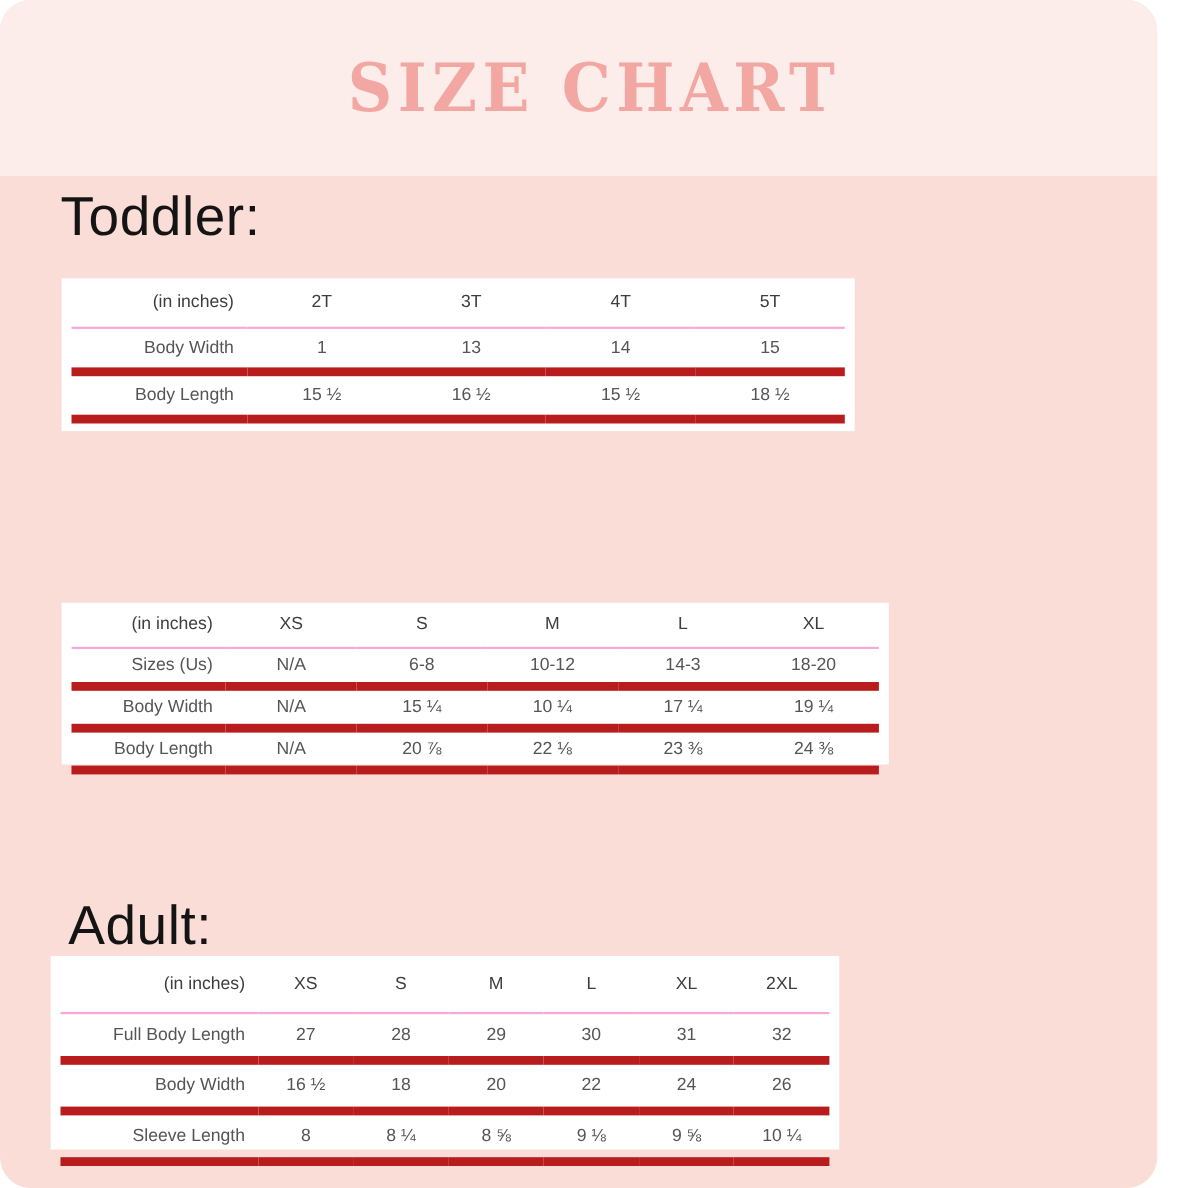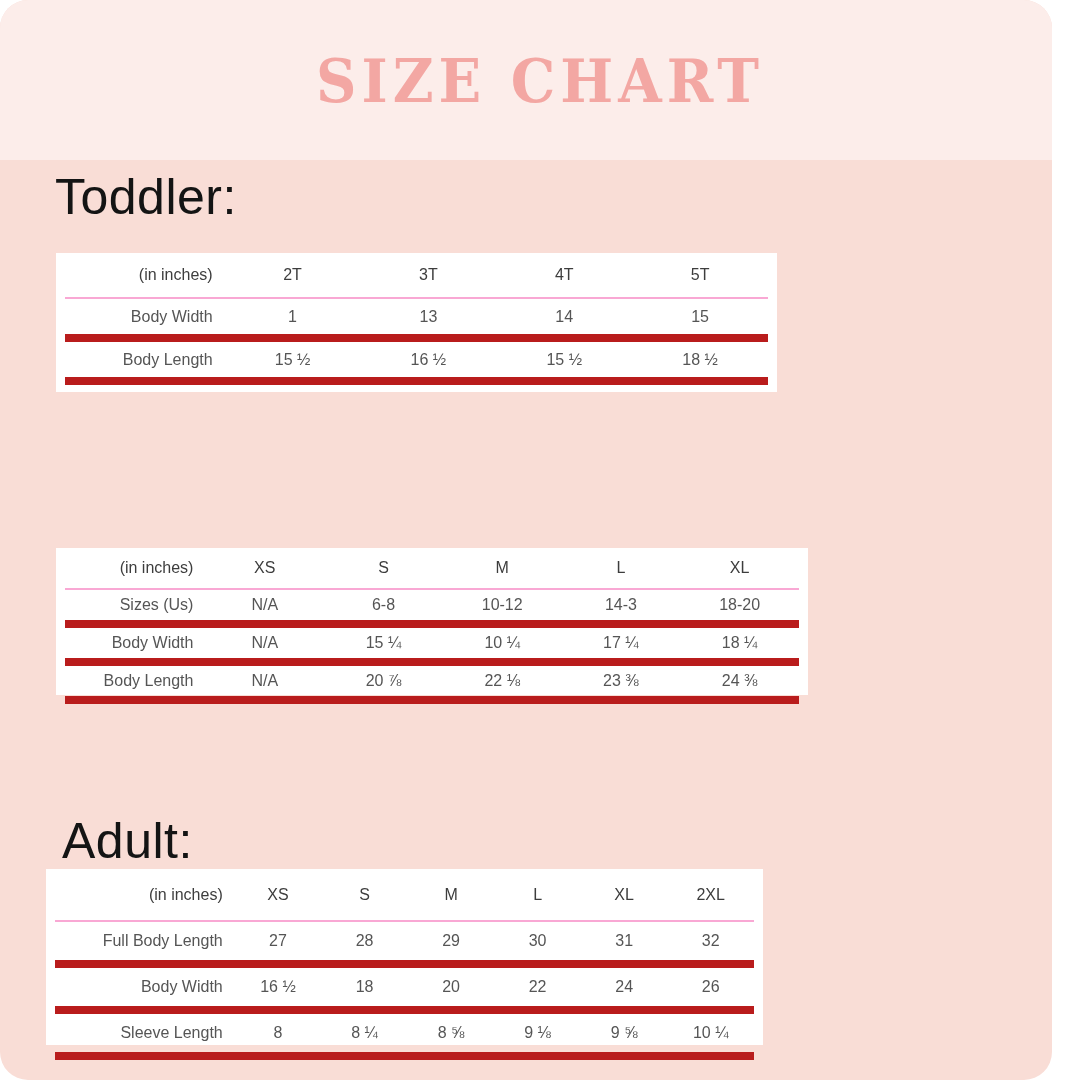--- a/index.html
+++ b/index.html
@@ -152,21 +152,21 @@
             <td>10-12</td>
             <td>14-3</td>
             <td>18-20</td>
           </tr>
           <tr>
             <th class="rowlabel">Body Width</th>
             <td>N/A</td>
             <td>15 ¼</td>
             <td>10 ¼</td>
             <td>17 ¼</td>
-            <td>18 ¼</td>
+            <td>19 ¼</td>
           </tr>
           <tr>
             <th class="rowlabel">Body Length</th>
             <td>N/A</td>
             <td>20 ⅞</td>
             <td>22 ⅛</td>
             <td>23 ⅜</td>
             <td>24 ⅜</td>
           </tr>
         </tbody>

